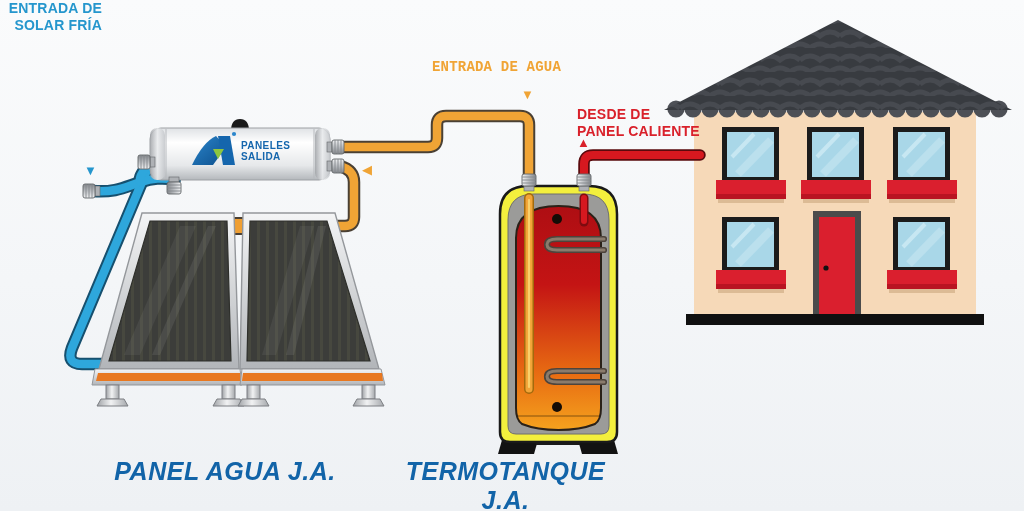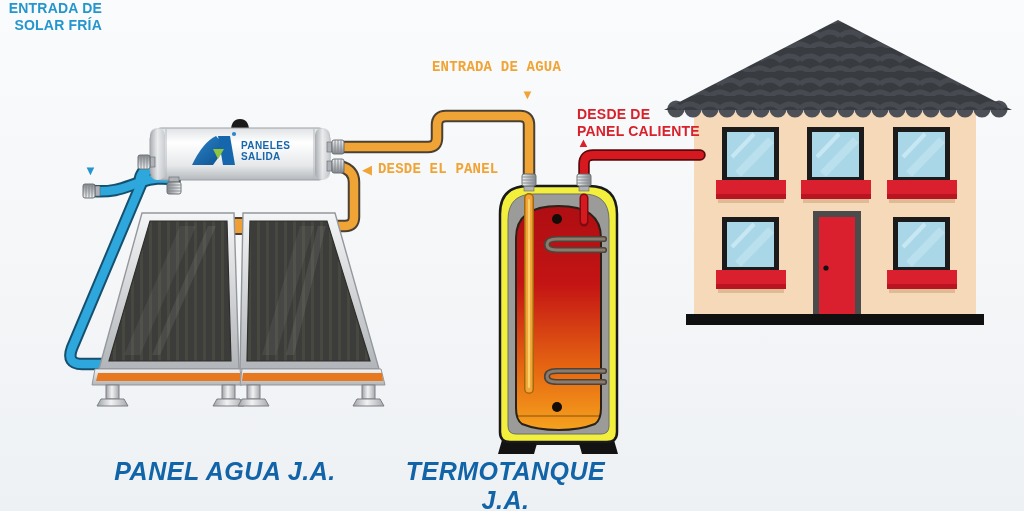--- a/index.html
+++ b/index.html
@@ -310,21 +310,20 @@
 <div class="arrow blue" style="left:84px;top:164px;">▼</div>
 
 <div class="lbl orange" style="left:432px;top:59px;">
   <div>ENTRADA DE AGUA</div>
 </div>
 <div class="arrow orange" style="left:521px;top:88px;">▼</div>
 
 <div class="row" style="left:362px;top:161px;">
   <span class="arrow orange" style="position:static;margin-top:2px;">◀</span>
   <div class="lbl orange" style="position:static;">
-    <div>DESDE EL PANEL</div>
   </div>
 </div>
 
 <div class="lbl red" style="left:577px;top:106px;">
   <div>DESDE DE</div>
   <div>PANEL CALIENTE</div>
 </div>
 <div class="arrow red" style="left:577px;top:136px;">▲</div>
 
 <div class="logo-text">

